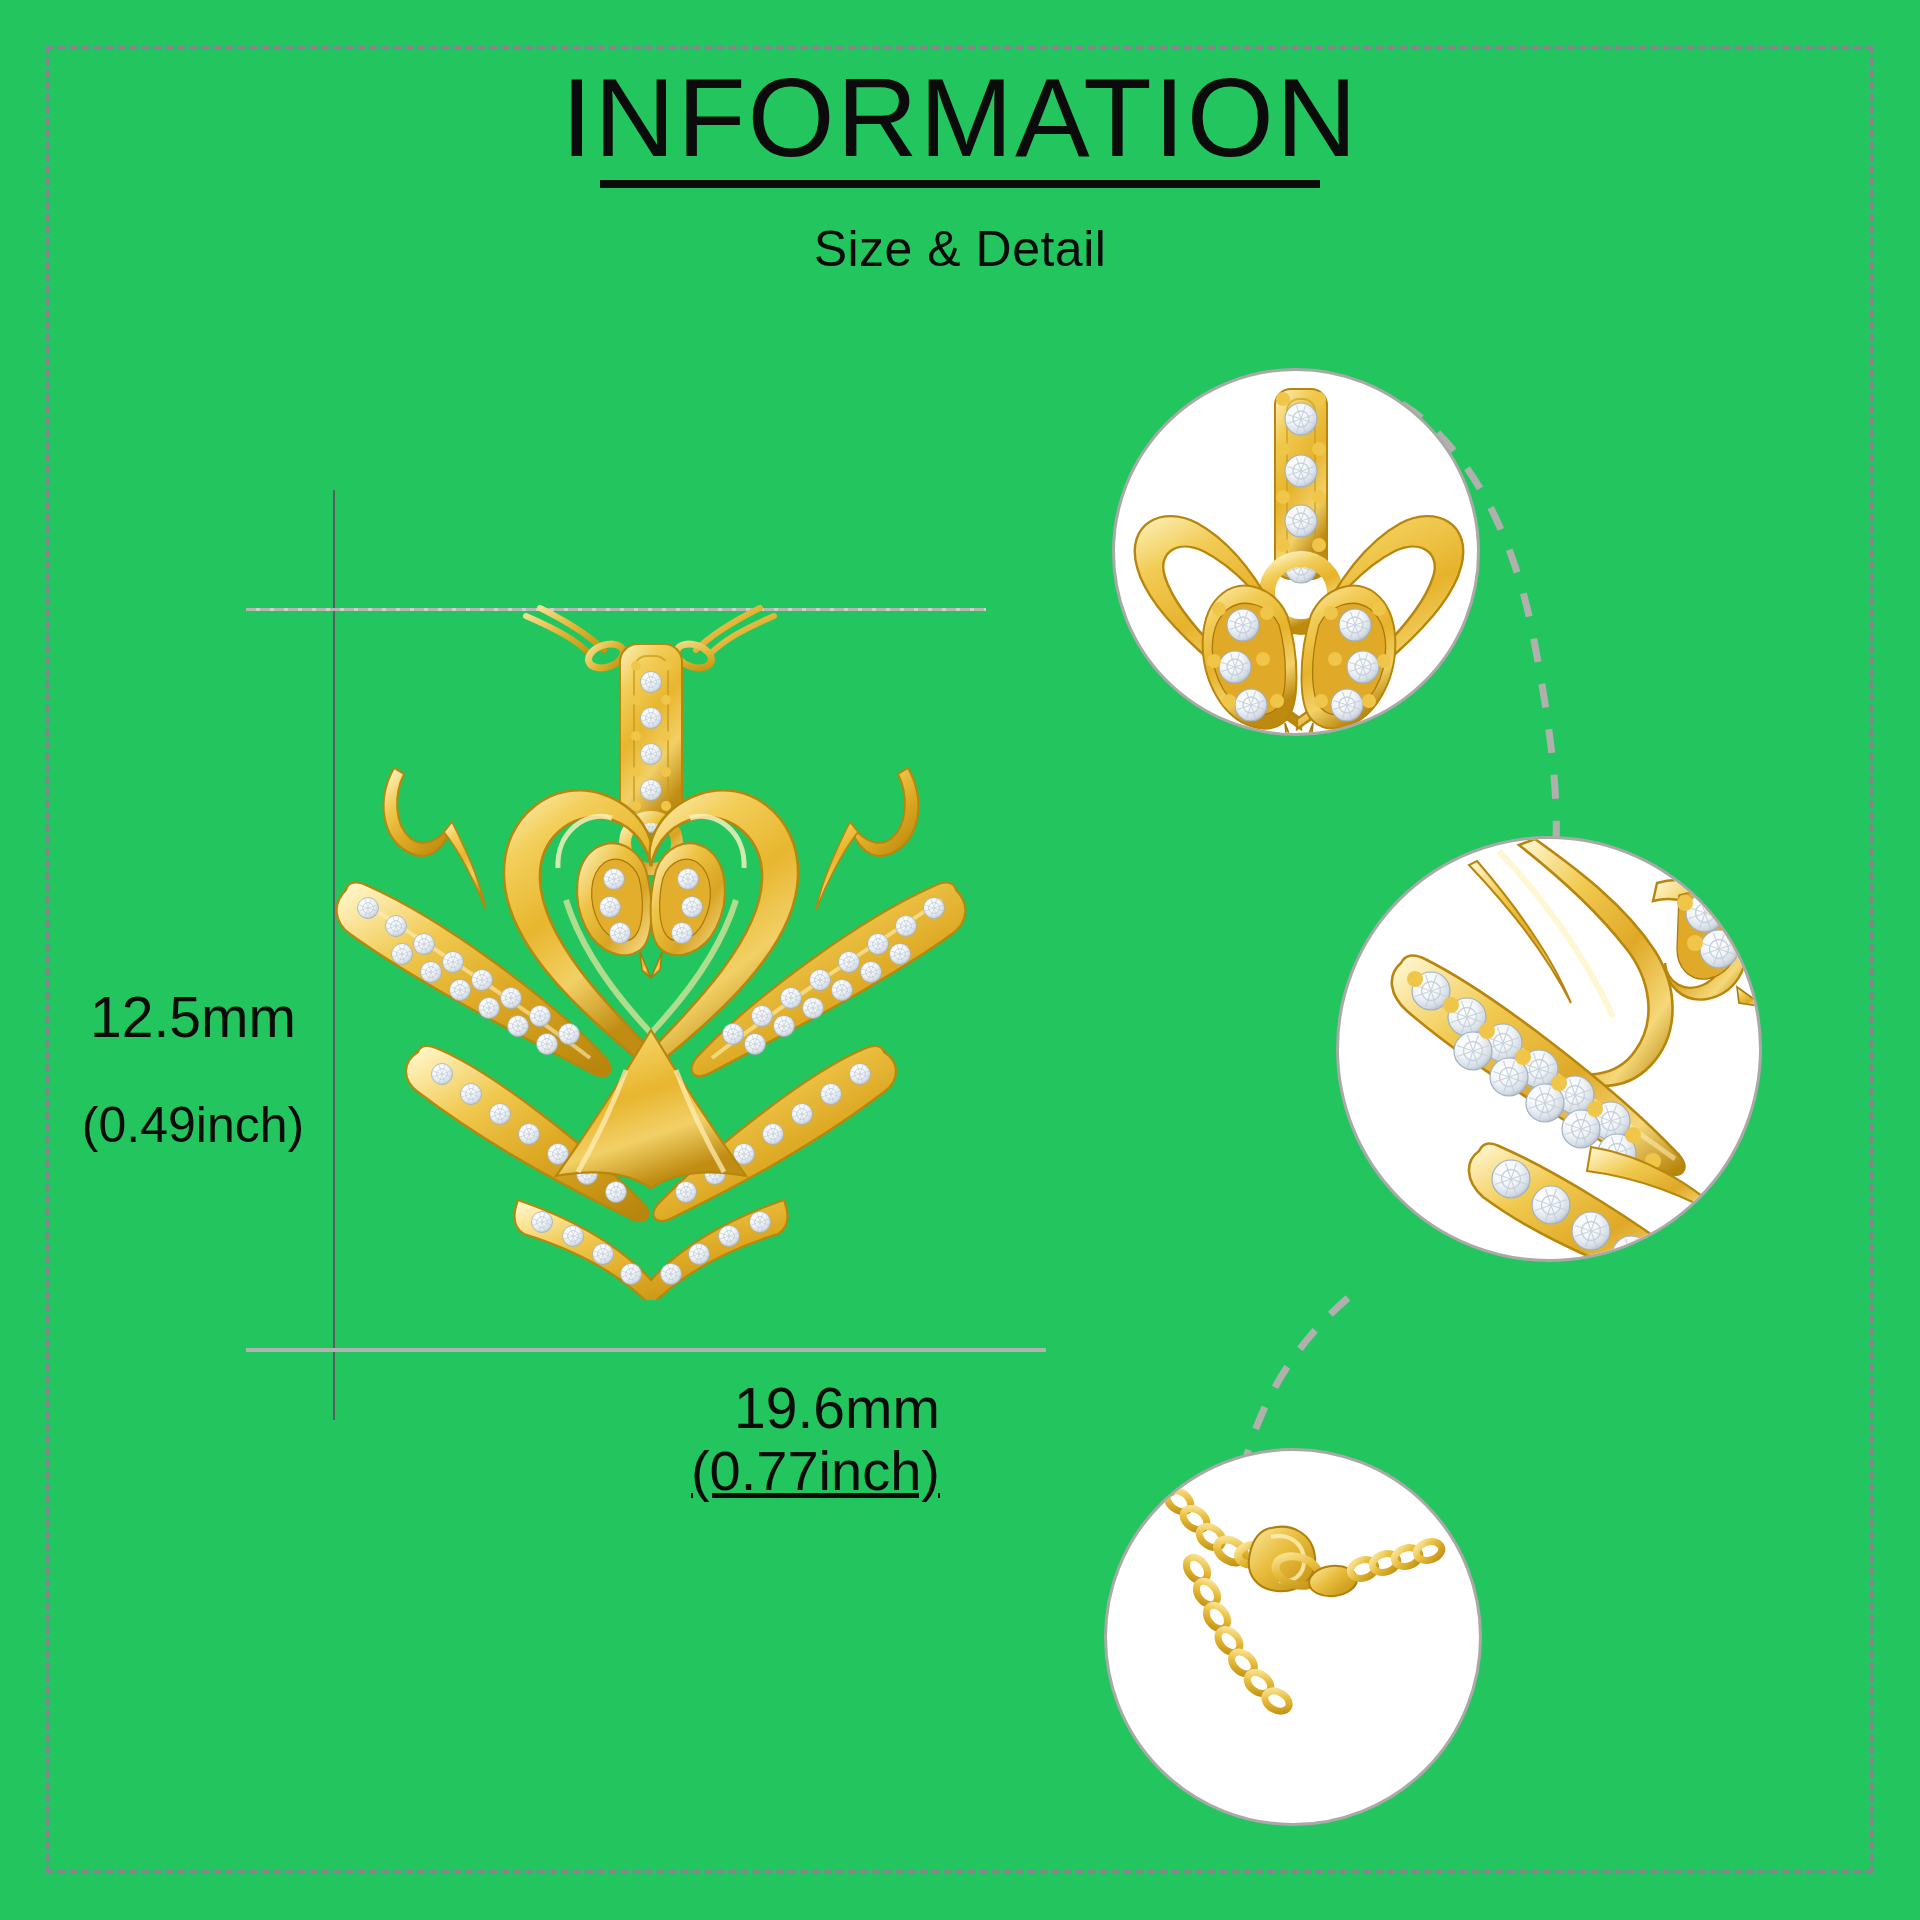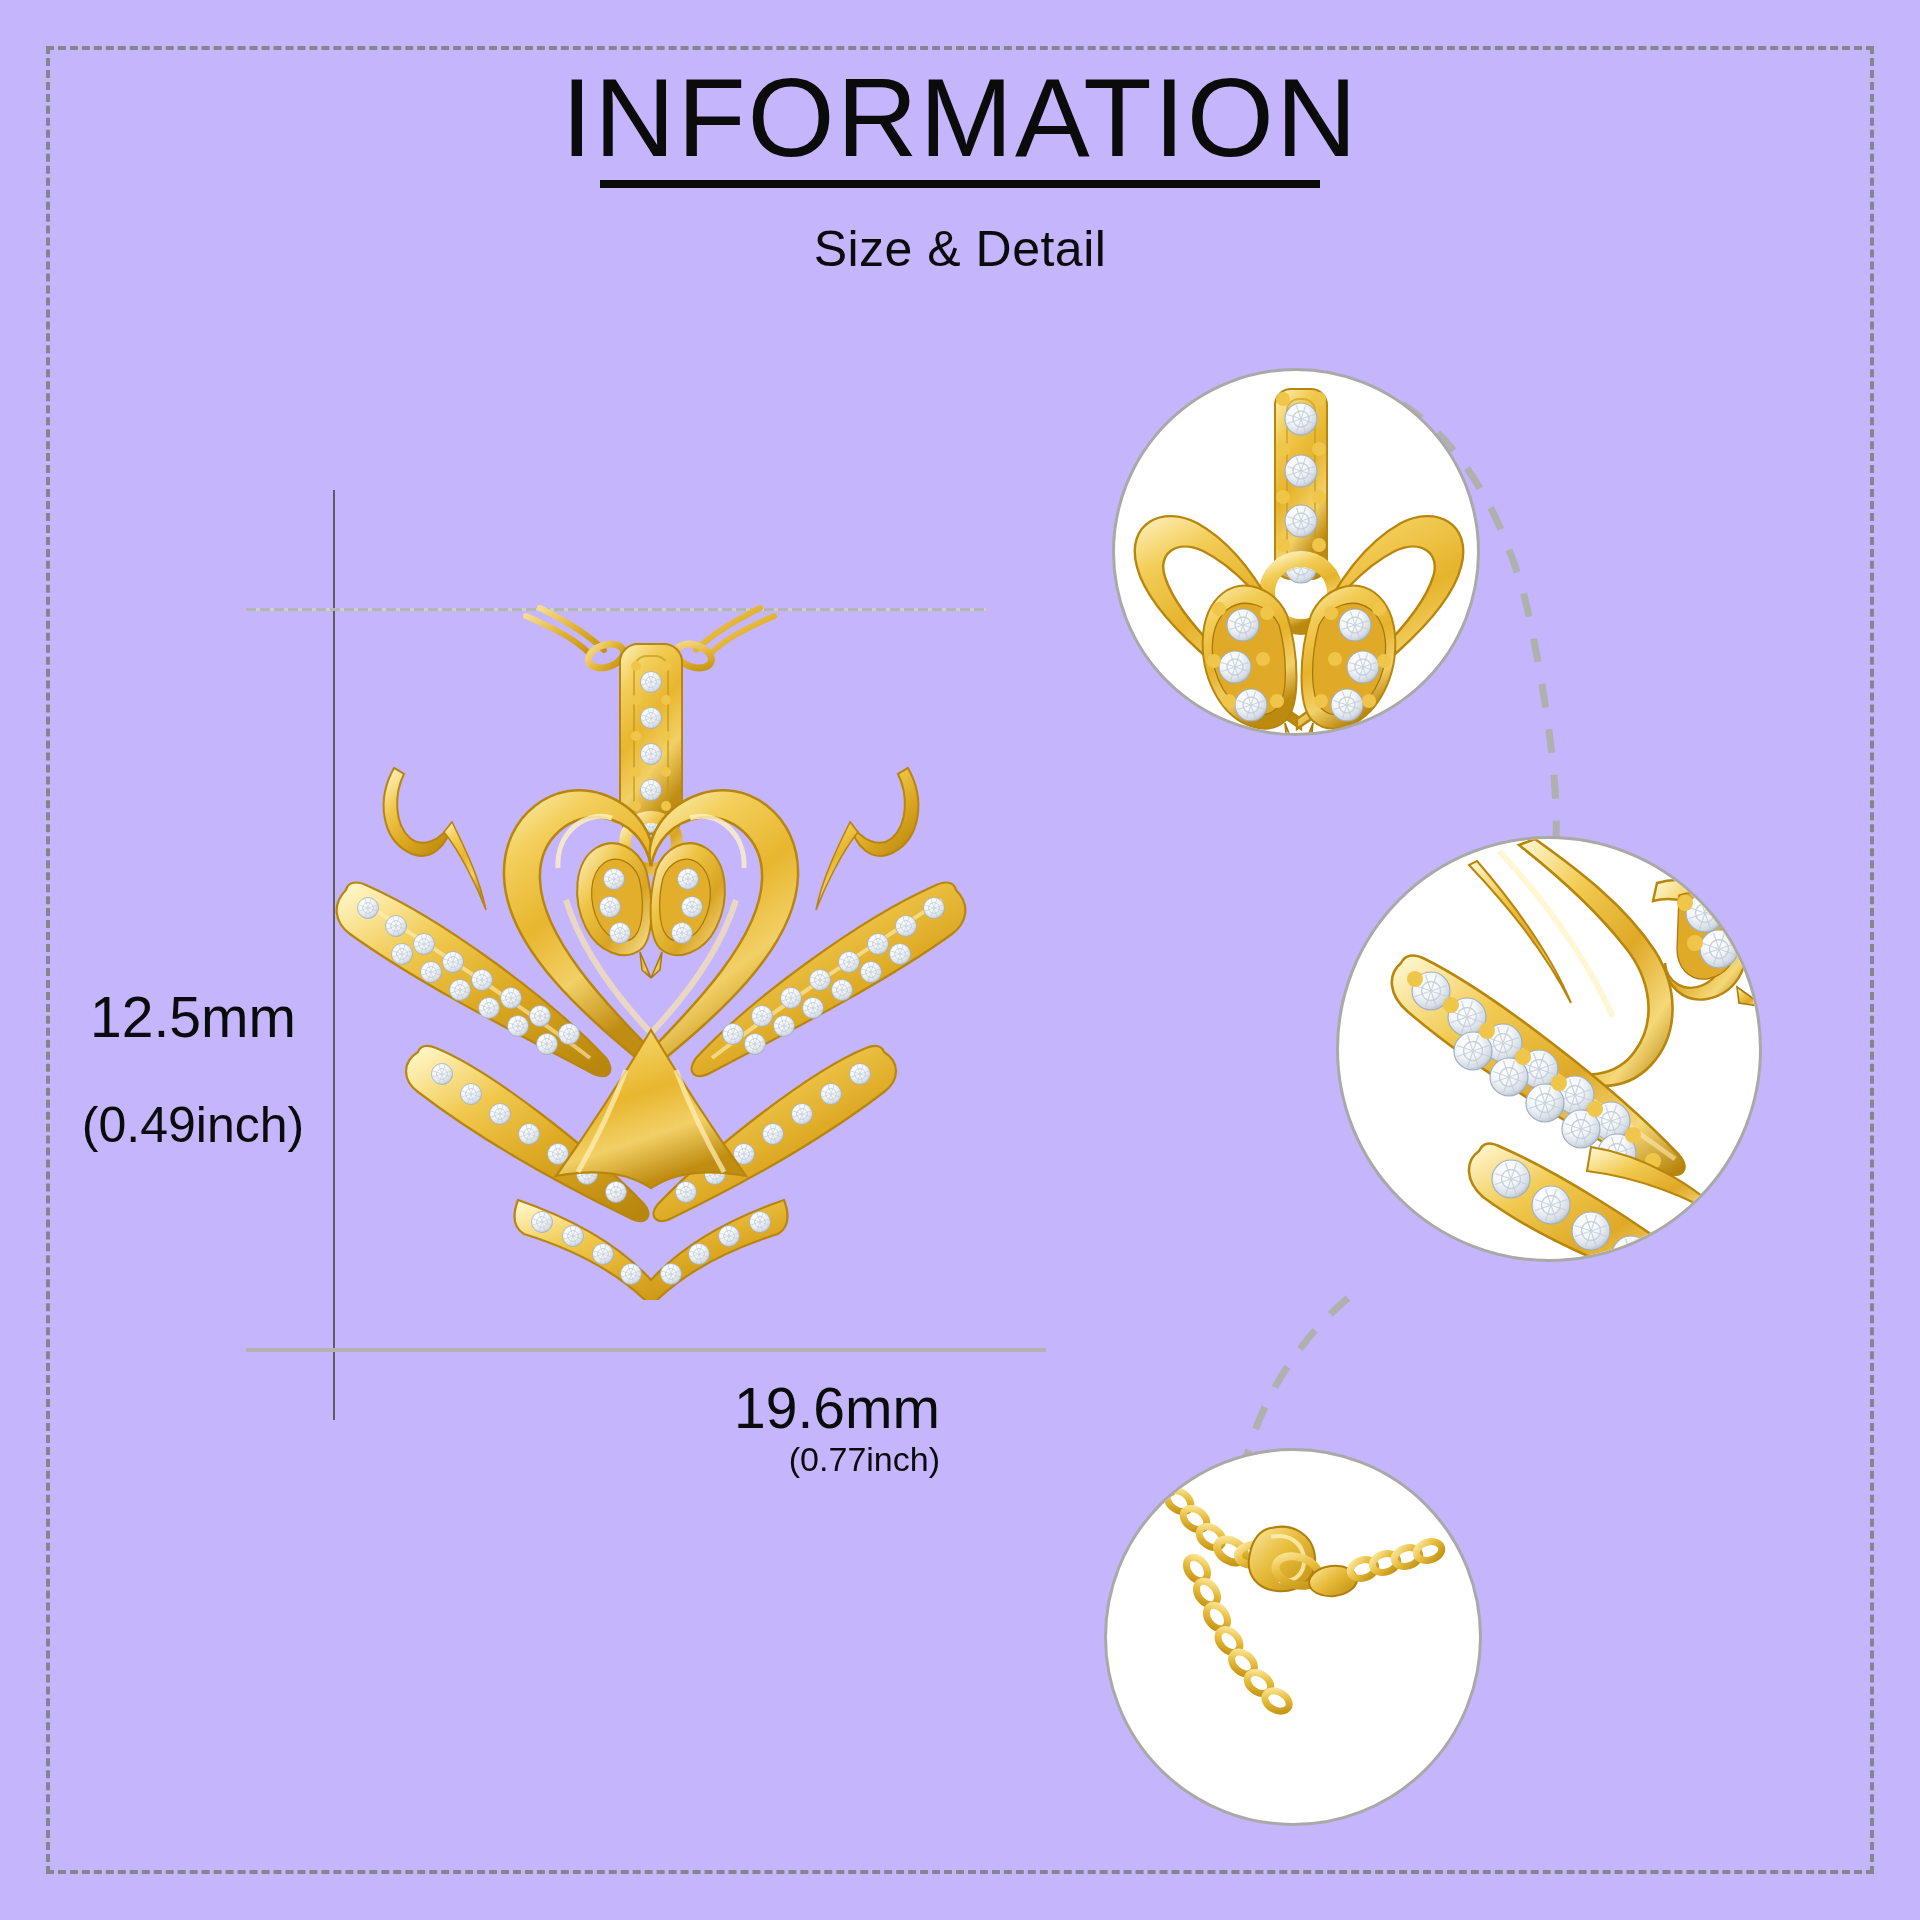--- a/index.html
+++ b/index.html
@@ -1,19 +1,19 @@
 <!DOCTYPE html>
 <html><head>
 <meta charset="utf-8">
 <style>
   html,body{margin:0;padding:0;background:#ffffff;}
   body{width:1920px;height:1920px;position:relative;overflow:hidden;
        font-family:"Liberation Sans","DejaVu Sans",sans-serif;color:#111;}
 
-  .page{position:absolute;inset:0;background:#c4b5fd;}
+  .page{position:absolute;inset:0;background:#22c55e;}
 
   
   .frame{position:absolute;left:46px;top:46px;right:46px;bottom:46px;
          border:4px dashed #85868d;box-sizing:border-box;pointer-events:none;}
 
   
   .header{position:absolute;left:0;right:0;top:62px;text-align:center;}
   .title{font-size:112px;line-height:1.0;font-weight:300;letter-spacing:2px;
          color:#0b0b0b;display:inline-block;padding:0 10px;
          font-family:"Liberation Sans","DejaVu Sans",sans-serif;}
@@ -25,21 +25,21 @@
   .hline-top{position:absolute;left:246px;top:608px;width:740px;height:3px;
              background:repeating-linear-gradient(90deg,#b4b6b2 0 10px,#cfd0cd 10px 14px);}
   .hline-bot{position:absolute;left:246px;top:1348px;width:800px;height:4px;background:#b2b3b1;}
 
   .dim-v{position:absolute;left:60px;top:955px;width:266px;text-align:center;}
   .dim-v .l1{font-size:57px;font-weight:400;letter-spacing:0px;color:#0b0b0b;line-height:1.08;margin-top:32px;}
   .dim-v .l2{font-size:50px;font-weight:400;color:#0b0b0b;line-height:1.12;margin-top:48px;}
 
   .dim-h{position:absolute;left:300px;top:1378px;width:640px;text-align:right;}
   .dim-h .l1{font-size:57px;font-weight:400;color:#0b0b0b;line-height:1.08;}
-  .dim-h .l2{font-size:34px;font-weight:400;color:#0b0b0b;line-height:1.12;}
+  .dim-h .l2{font-size:56px;font-weight:400;color:#0b0b0b;line-height:1.12;text-decoration:underline;}
 
   
   .pendant-wrap{position:absolute;left:290px;top:600px;width:720px;height:700px;}
   .pendant-wrap svg{width:100%;height:100%;display:block;}
 
   
   .detail{position:absolute;border-radius:50%;overflow:hidden;
           border:3px solid #a9aaa7;background:#fff;box-sizing:border-box;}
   .detail svg{position:absolute;left:0;top:0;}
 

